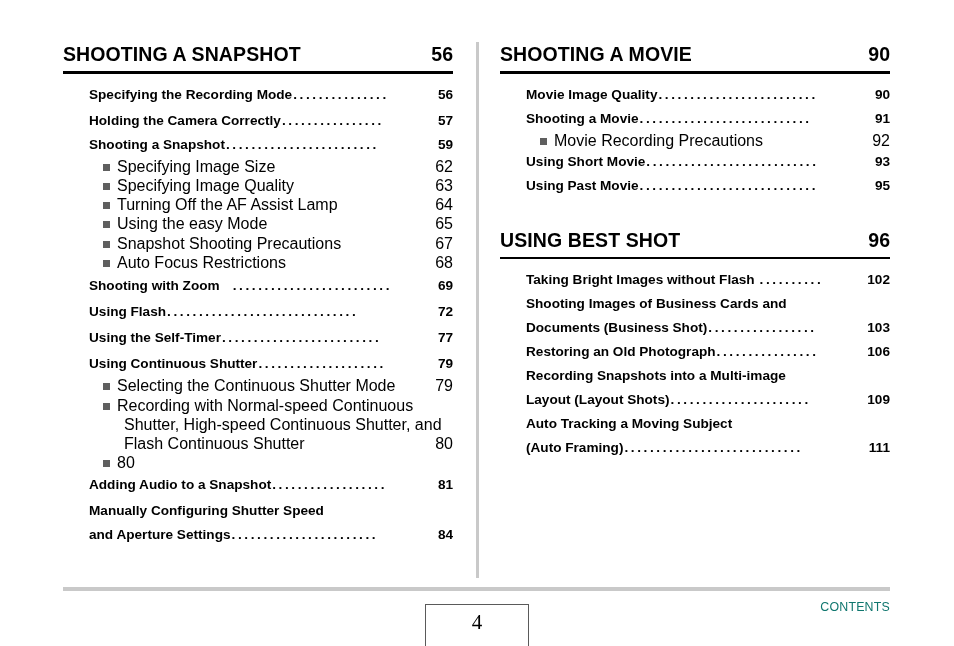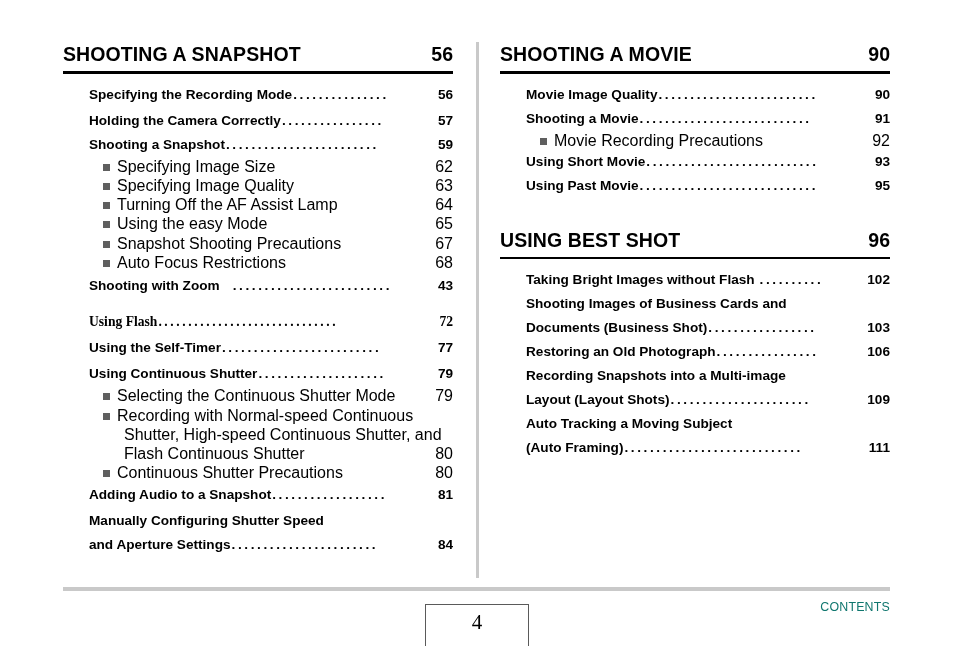--- a/index.html
+++ b/index.html
@@ -218,23 +218,23 @@
           <span class="sub-page">67</span>
         </div>
         <div class="sub">
           <span class="bullet"></span>
           <span class="sub-label">Auto Focus Restrictions</span>
           <span class="sub-page">68</span>
         </div>
         <div class="entry" style="margin-top: 2px; gap: 12px;">
           <span class="entry-label">Shooting with Zoom</span>
           <span class="leader">.........................</span>
-          <span class="entry-page">43</span>
-        </div>
-        <div class="entry" style="margin-top: 12px; font-family: Liberation Serif, serif;">
+          <span class="entry-page">69</span>
+        </div>
+        <div class="entry" style="margin-top: 2px;">
           <span class="entry-label">Using Flash</span>
           <span class="leader">..............................</span>
           <span class="entry-page">72</span>
         </div>
         <div class="entry" style="margin-top: 2px;">
           <span class="entry-label">Using the Self-Timer</span>
           <span class="leader">.........................</span>
           <span class="entry-page">77</span>
         </div>
         <div class="entry" style="margin-top: 2px;">
@@ -253,21 +253,20 @@
         </div>
         <div class="sub-cont">
           <span class="sub-label">Shutter, High-speed Continuous Shutter, and</span>
         </div>
         <div class="sub-cont">
           <span class="sub-label">Flash Continuous Shutter</span>
           <span class="sub-page">80</span>
         </div>
         <div class="sub">
           <span class="bullet"></span>
-          <span class="sub-label">Continuous Shutter Precautions</span>
           <span class="sub-page">80</span>
         </div>
         <div class="entry">
           <span class="entry-label">Adding Audio to a Snapshot</span>
           <span class="leader">..................</span>
           <span class="entry-page">81</span>
         </div>
         <div class="entry cont" style="margin-top: 2px;">
           <span class="entry-label">Manually Configuring Shutter Speed</span>
         </div>

